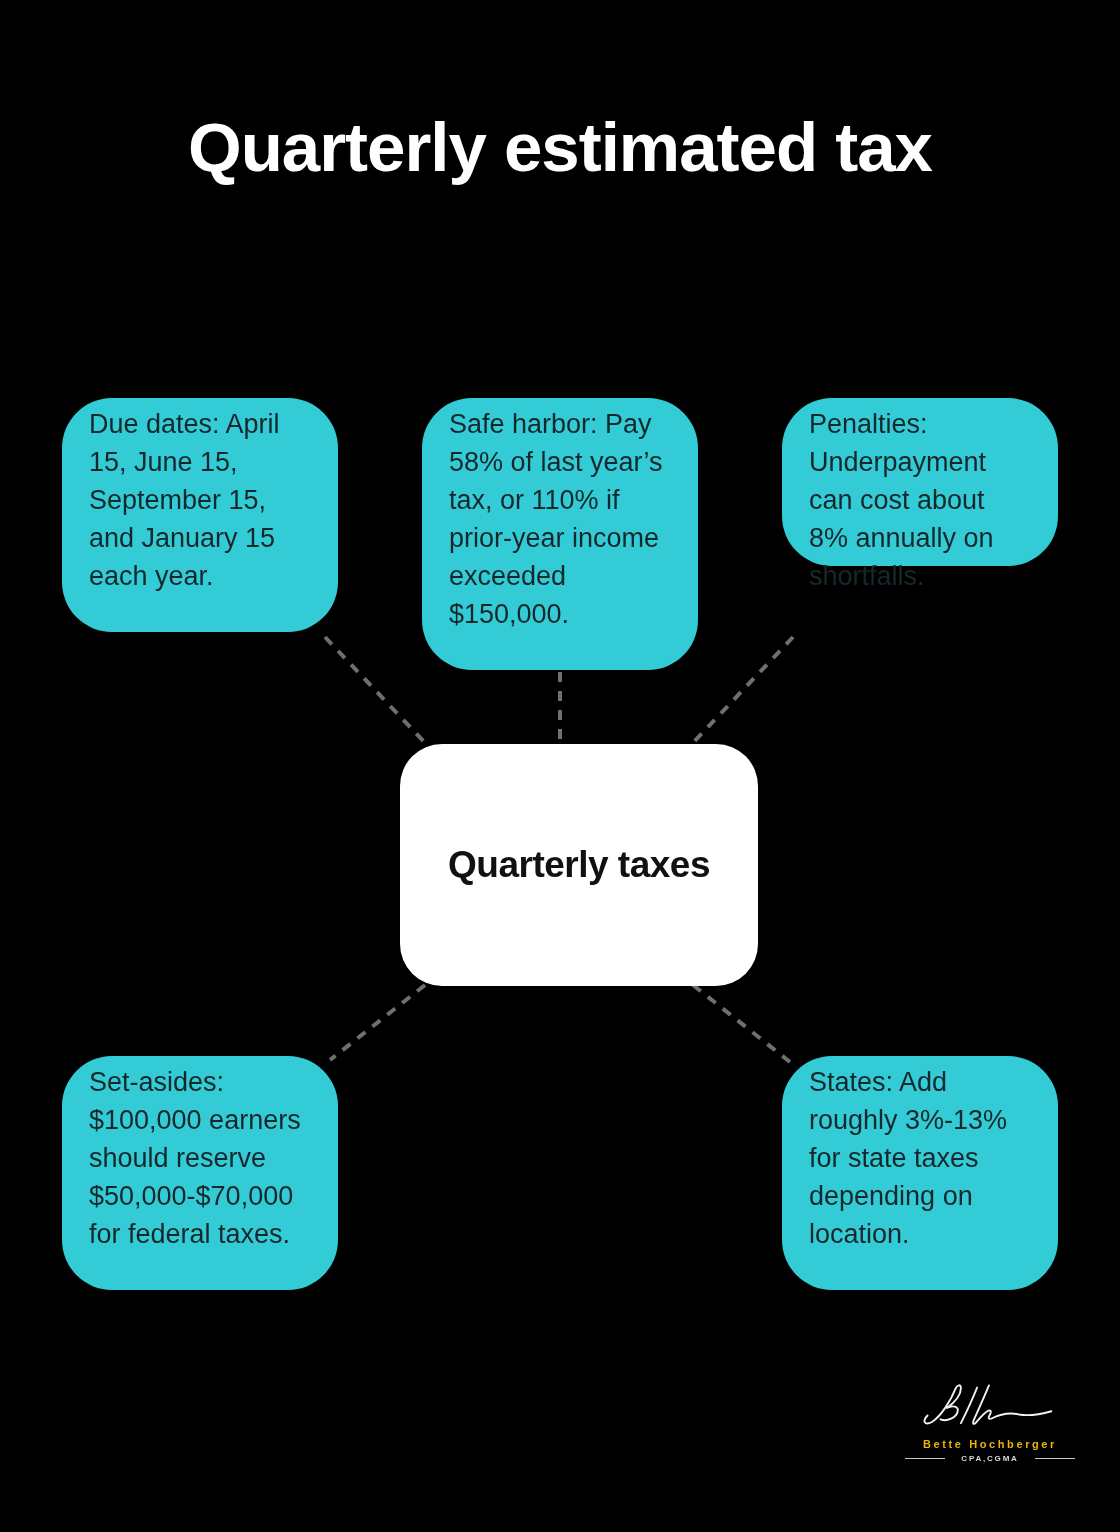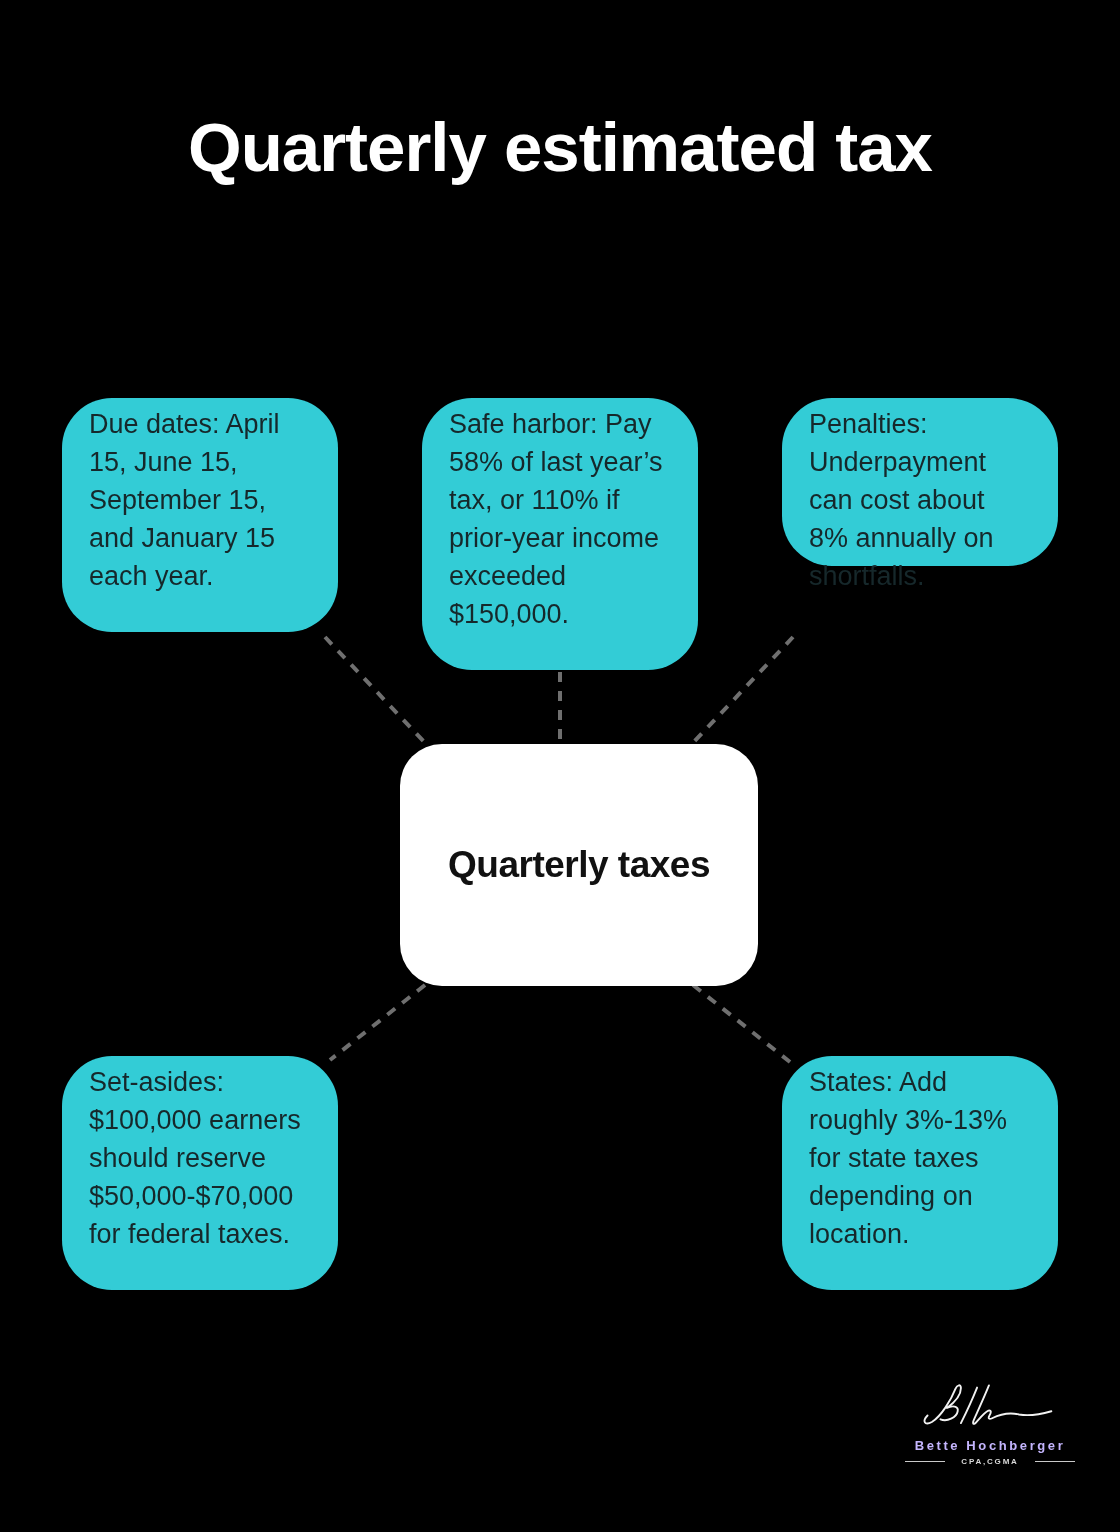--- a/index.html
+++ b/index.html
@@ -31,21 +31,21 @@
     background:var(--center-fill,#fff);border-radius:42px;
     display:flex;align-items:center;justify-content:center;
     color:var(--center-text,#111);font-size:37px;font-weight:bold;letter-spacing:-0.5px;margin-left:20px;
   }
   .logo{
     position:absolute;right:45px;top:1380px;width:170px;
     display:flex;flex-direction:column;align-items:center;
   }
   .logo svg{display:block;}
   .logo-name{
-    margin-top:2px;color:#c4b5fd;font-size:13px;font-weight:bold;
+    margin-top:2px;color:#eab308;font-size:11px;font-weight:bold;
     letter-spacing:2.6px;white-space:nowrap;
   }
   .logo-creds{
     margin-top:4px;width:100%;display:flex;align-items:center;gap:16px;
     color:#d8d8d8;font-size:8px;font-weight:bold;letter-spacing:1.8px;white-space:nowrap;
   }
   .logo-creds .rule{flex:1;height:1px;background:#c9c9c9;}
 </style>
 </head>
 <body>

